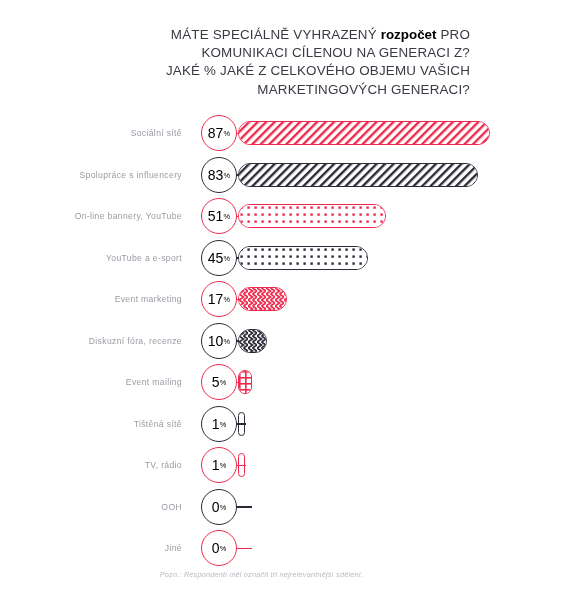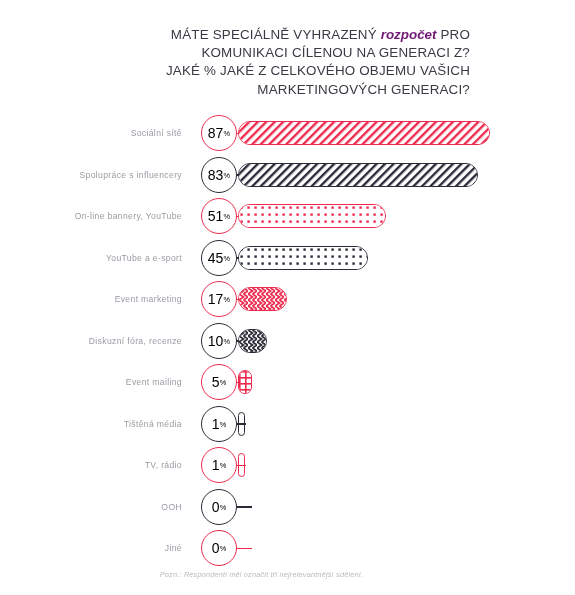--- a/index.html
+++ b/index.html
@@ -22,23 +22,22 @@
     left: 100px;
     width: 370px;
     text-align: right;
     font-size: 13.4px;
     line-height: 18.2px;
     letter-spacing: 0.18px;
     color: #3a3a44;
     font-weight: 400;
   }
   #chart-title .hl {
-    color: #701a75;
+    color: #000000;
     font-weight: bold;
-    font-style: italic;
     letter-spacing: 0;
     text-align: center;
   }
 
   
   #plot {
     position: absolute;
     top: 0;
     left: 0;
     width: 575px;
@@ -265,21 +264,21 @@
       <div class="bar" style="left: 214px; width: 14.4828px;">
         <div class="fill"><svg width="100%" height="100%">
             <rect width="100%" height="100%" fill="url(#p-grid-red)"></rect>
           </svg></div>
       </div>
       <div class="bubble">
         <div class="num">5<span class="pct">%</span></div>
       </div>
     </div>
     <div class="row" style="top: 405.5px;">
-      <div class="row-label">Tištěná média</div>
+      <div class="row-label">Tištěná sítě</div>
       <div class="connector dark" style="width: 10px;"></div>
       <div class="bar dark" style="left: 214px; width: 7px;"></div>
       <div class="bubble dark">
         <div class="num">1<span class="pct">%</span></div>
       </div>
     </div>
     <div class="row" style="top: 447px;">
       <div class="row-label">TV, rádio</div>
       <div class="connector red" style="width: 10px;"></div>
       <div class="bar" style="left: 214px; width: 7px;"></div>

